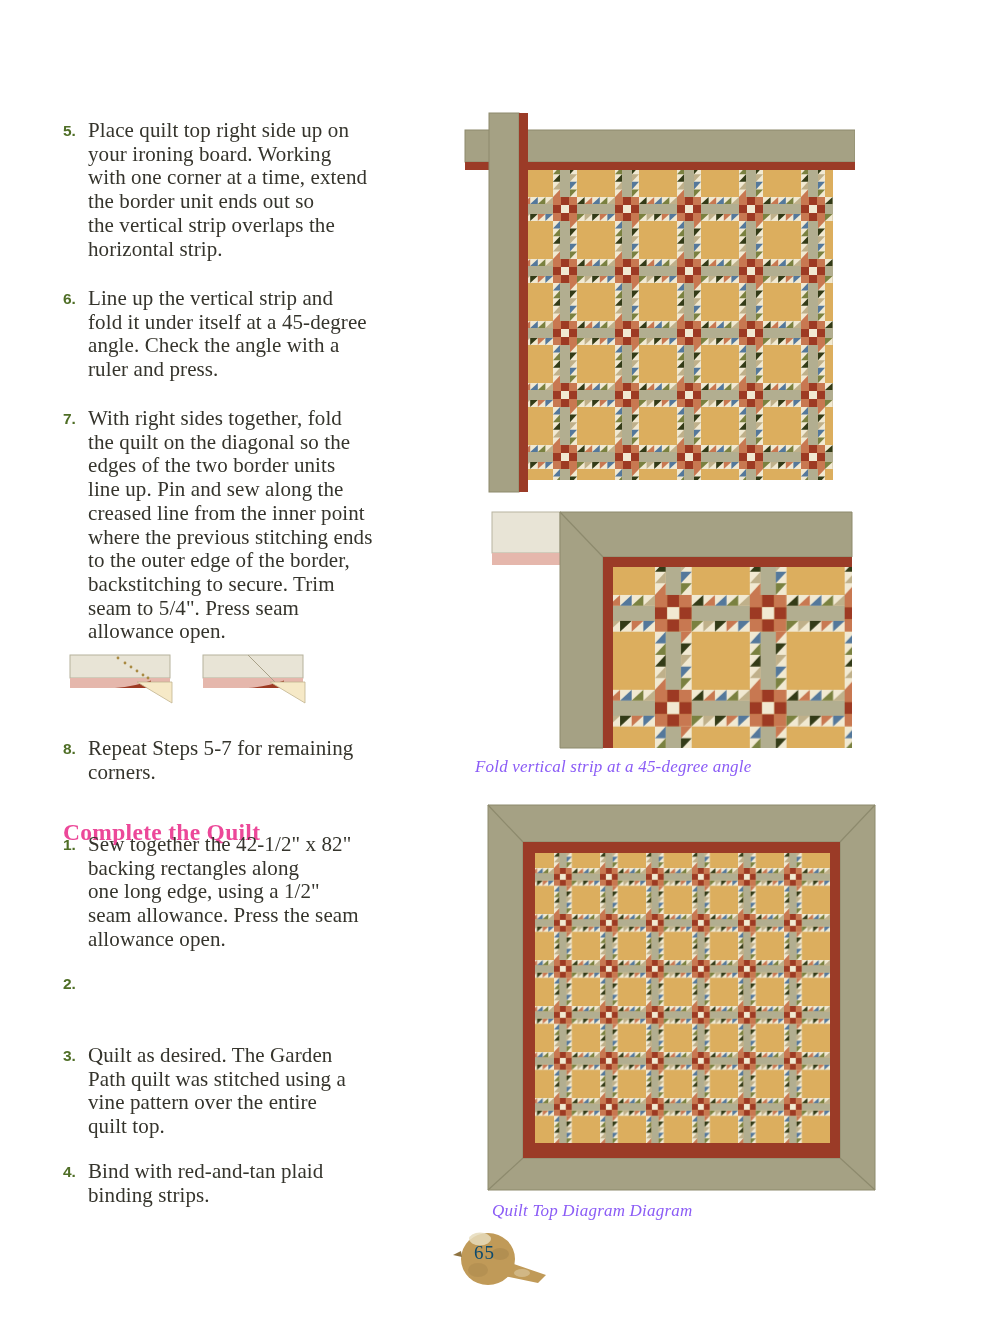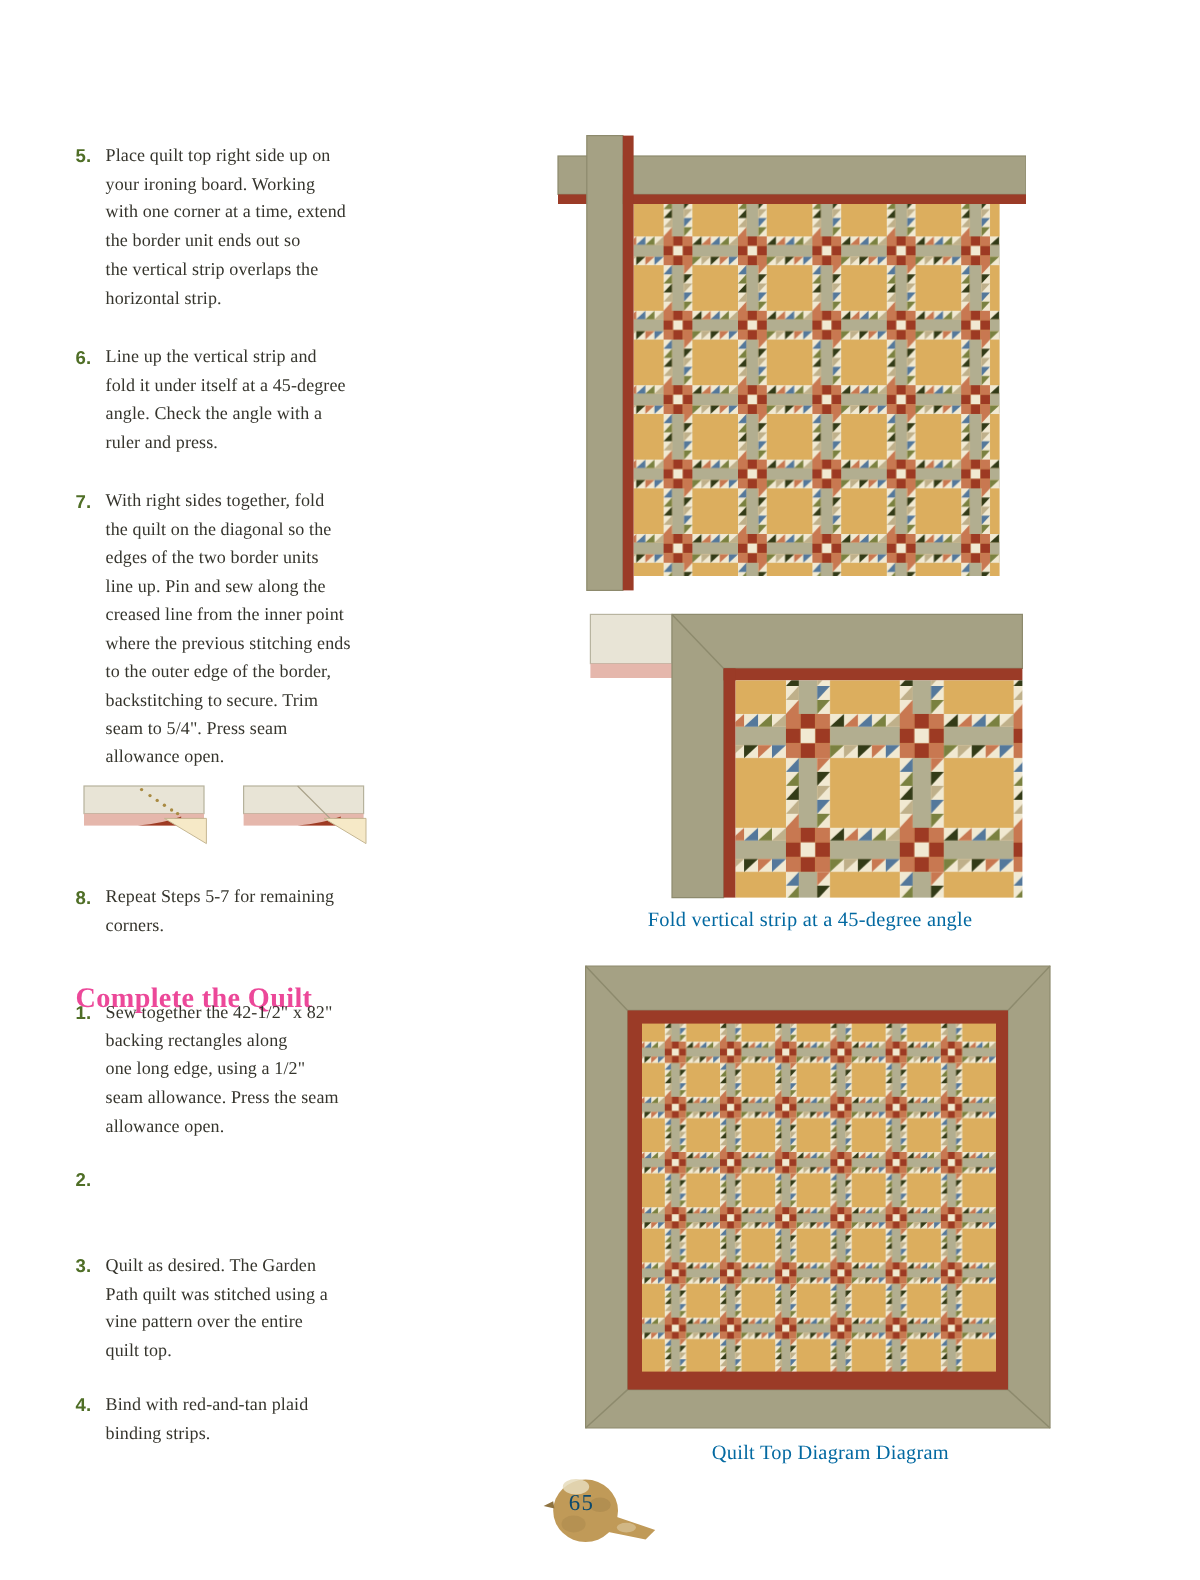--- a/index.html
+++ b/index.html
@@ -8,30 +8,30 @@
     font-family:"Liberation Serif", serif;
     -webkit-font-smoothing:antialiased;
   }
   
   .step{position:absolute;left:63px;display:flex;align-items:flex-start;width:360px;}
   .step-num{
     flex:none;width:25px;font-family:"Liberation Sans", sans-serif;
     font-weight:bold;font-size:15.5px;line-height:23.7px;color:#4f6e26;
   }
   .step-text{
-    white-space:pre-line;font-size:15px;line-height:23.7px;color:#35342c;
+    white-space:pre-line;font-size:21px;line-height:23.7px;color:#35342c;
     letter-spacing:.1px;
   }
   .section-heading{
     position:absolute;left:63px;top:799px;font-size:23.5px;color:#ec4899;
     letter-spacing:.3px;
   }
   .diagram-caption{
-    position:absolute;text-align:center;font-size:17px;color:#0369a1;
-    letter-spacing:.2px;width:400px;
+    position:absolute;font-size:17px;color:#8b5cf6;
+    letter-spacing:.2px;width:400px;font-style:italic;
   }
   #cap-middle{left:475px;top:757px;}
   #cap-bottom{left:492px;top:1201px;}
   .dwrap{position:absolute;}
   #d-top{left:455px;top:108px;width:400px;height:392px;}
   #d-mid{left:455px;top:505px;width:400px;height:248px;}
   #d-bot{left:455px;top:800px;width:435px;height:392px;}
   #d-fold{left:63px;top:650px;width:285px;height:60px;}
   #d-bird{left:448px;top:1226px;width:112px;height:64px;}
   .page-num{

